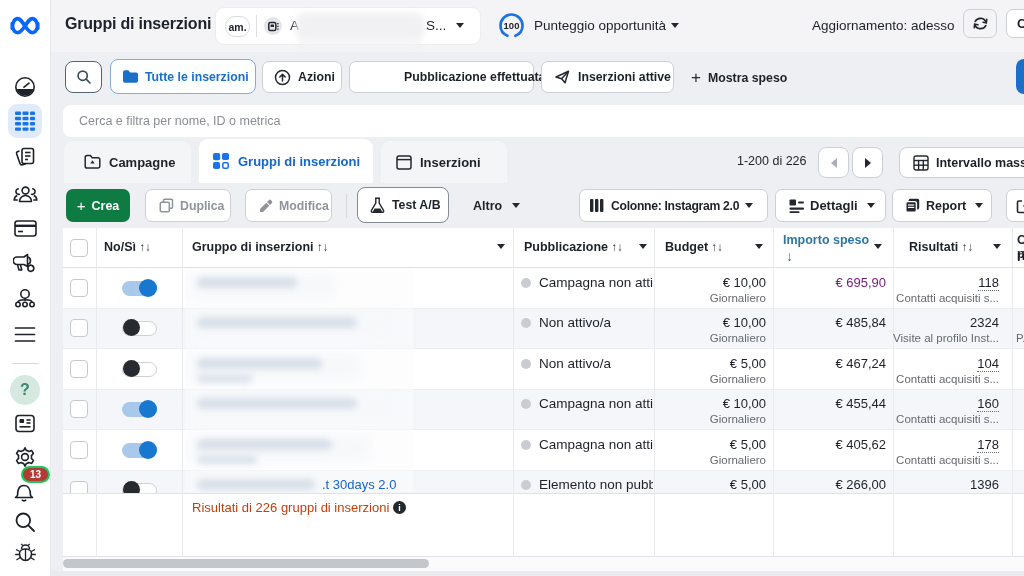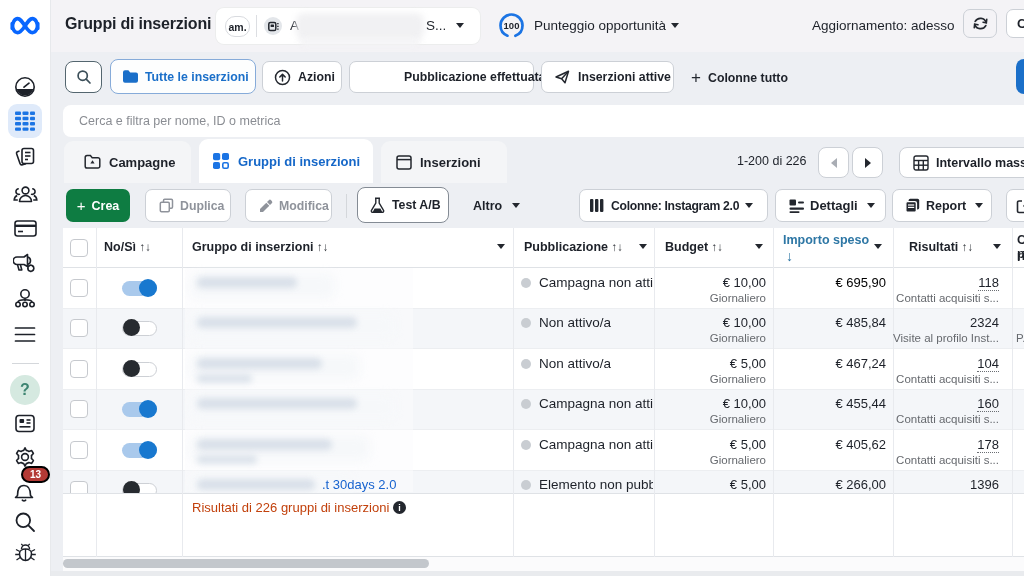--- a/index.html
+++ b/index.html
@@ -119,21 +119,21 @@
     <circle cx="11" cy="11" r="3.4"></circle>
     <path d="M11 1.8 l1.3 2.6 a7 7 0 0 1 2.6 1.1 l2.8-0.9 l1.7 2.9 l-2 2.1 a7 7 0 0 1 0 2.8 l2 2.1 l-1.7 2.9 l-2.8-0.9 a7 7 0 0 1 -2.6 1.1 L11 20.2 l-1.3-2.6 a7 7 0 0 1 -2.6-1.1 l-2.8 0.9 l-1.7-2.9 l2-2.1 a7 7 0 0 1 0-2.8 l-2-2.1 l1.7-2.9 l2.8 0.9 a7 7 0 0 1 2.6-1.1 Z" stroke-linejoin="round"></path>
   </svg>
 </div>
 <div class="abs" style="left:13px;top:481px;">
   <svg width="22" height="21" viewBox="0 0 22 21" fill="none" stroke="#1d2129" stroke-width="1.6">
     <path d="M4.5 14.5 C4.5 8 6 4.5 11 4.5 C16 4.5 17.5 8 17.5 14.5 L19.5 16.5 H2.5 Z" stroke-linejoin="round"></path>
     <path d="M9 18.7 a2.2 2.2 0 0 0 4 0"></path>
   </svg>
 </div>
-<div class="abs" style="left:21px;top:466px;width:29px;height:17px;background:#b43a35;border:2px solid #000000;border-radius:9px;display:flex;align-items:center;justify-content:center;font-size:10px;font-weight:700;color:#fff;">13</div>
+<div class="abs" style="left:21px;top:466px;width:29px;height:17px;background:#b43a35;border:2px solid #22c55e;border-radius:9px;display:flex;align-items:center;justify-content:center;font-size:10px;font-weight:700;color:#fff;">13</div>
 <div class="abs" style="left:14px;top:511px;">
   <svg width="22" height="22" viewBox="0 0 22 22" fill="none" stroke="#1d2129" stroke-width="1.8">
       <circle cx="9.3" cy="9.3" r="6.8"></circle>
       <line x1="14.4" y1="14.4" x2="20" y2="20" stroke-linecap="round"></line>
     </svg>
 </div>
 <div class="abs" style="left:14px;top:542px;">
   <svg width="23" height="21" viewBox="0 0 23 21" fill="none" stroke="#1d2129" stroke-width="1.5">
     <path d="M7.5 7 a4 4 0 0 1 8 0"></path>
     <path d="M5.5 11.5 C5.5 8.8 8 7 11.5 7 C15 7 17.5 8.8 17.5 11.5 C17.5 15.5 15 18.5 11.5 18.5 C8 18.5 5.5 15.5 5.5 11.5 Z"></path>
@@ -208,21 +208,21 @@
   <span style="margin-left:7px;font-size:12.3px;font-weight:700;padding-left:36px;">Pubblicazione effettuata</span>
 </div>
 <div class="btn" style="left:541px;top:61px;width:133px;height:32px;">
   <svg style="margin-left:12px" width="17" height="16" viewBox="0 0 17 16" fill="none" stroke="#23272e" stroke-width="1.5" stroke-linejoin="round">
       <path d="M2 8 L14.5 2.2 L11 13.8 L7.6 9.8 Z"></path>
       <path d="M7.6 9.8 L14.5 2.2"></path>
     </svg>
   <span style="margin-left:7px;font-size:12.3px;font-weight:700;">Inserzioni attive</span>
 </div>
 <div class="abs" style="left:691px;top:68px;font-size:17px;font-weight:400;color:#23272e;">+</div>
-<div class="abs" style="left:708px;top:71px;font-size:12.3px;font-weight:700;">Colonne tutto</div>
+<div class="abs" style="left:708px;top:71px;font-size:12.3px;font-weight:700;">Mostra speso</div>
 <div class="abs" style="left:1016px;top:59px;width:8px;height:35px;background:#1a6fc9;border-radius:8px 0 0 8px;"></div>
 
 <div class="abs" style="left:63px;top:105px;width:961px;height:32px;background:#fff;border-radius:8px 0 0 8px;"></div>
 <div class="abs" style="left:79px;top:114px;font-size:12.5px;color:#8a8d93;">Cerca e filtra per nome, ID o metrica</div>
 
 <div class="abs" style="left:64px;top:141px;width:127px;height:42px;background:#f4f5f7;border-radius:9px 9px 0 0;display:flex;align-items:center;">
   <svg style="margin-left:20px" width="17" height="16" viewBox="0 0 17 16" fill="none" stroke="#23272e" stroke-width="1.5">
       <path d="M1.2 3.4 a1.8 1.8 0 0 1 1.8-1.8 h3.4 l1.8 2.2 h5.8 a1.8 1.8 0 0 1 1.8 1.8 v6.6 a1.8 1.8 0 0 1 -1.8 1.8 H3 a1.8 1.8 0 0 1 -1.8-1.8 Z"></path>
       <path d="M8.5 6.2 L10.6 9.6 H6.4 Z" fill="#23272e" stroke="none"></path>
     </svg>
@@ -372,21 +372,21 @@
 <div class="abs" style="left:63px;top:268px;width:961px;height:41px;overflow:visible;">
 <div class="abs" style="left:7px;top:11px;width:18px;height:18px;border:1.5px solid #c6c9ce;border-radius:4px;background:#fff;"></div>
 <div class="abs" style="left:59px;top:13px;width:35px;height:15px;background:#a9c9ec;border-radius:8px;"></div>
 <div class="abs" style="left:76px;top:11px;width:18px;height:18px;background:#1878cf;border-radius:50%;"></div>
 <div class="abs" style="left:127px;top:5px;width:145px;height:26px;background:#f6f8fa;border-radius:8px;filter:blur(5px);"></div>
 <div class="abs" style="left:134px;top:9px;width:100px;height:11px;background:#d2dae5;border-radius:5px;filter:blur(3px);opacity:0.8;"></div>
 <div class="abs" style="left:458px;top:10px;width:10px;height:10px;border-radius:50%;background:#c9cdd2;"></div>
 <div class="abs" style="left:476px;top:7px;width:114px;font-size:13.5px;color:#1d2129;white-space:nowrap;overflow:hidden;">Campagna non attiva</div>
 <div class="abs" style="left:592px;top:7px;width:111px;text-align:right;font-size:13px;color:#1d2129;">€ 10,00</div>
 <div class="abs" style="left:592px;top:24px;width:111px;text-align:right;font-size:11.5px;color:#66696e;">Giornaliero</div>
-<div class="abs" style="left:711px;top:7px;width:112px;text-align:right;font-size:13px;color:#000000;">€ 695,90</div>
+<div class="abs" style="left:711px;top:7px;width:112px;text-align:right;font-size:13px;color:#701a75;">€ 695,90</div>
 <div class="abs" style="left:817px;top:7px;width:119px;text-align:right;font-size:13px;color:#1d2129;"><span style="border-bottom:1px dotted #6b6e73;">118</span></div>
 <div class="abs" style="left:817px;top:24px;width:119px;text-align:right;font-size:11.5px;color:#66696e;white-space:nowrap;">Contatti acquisiti s...</div>
 </div>
 <div class="abs" style="left:63px;top:308px;width:961px;height:41px;overflow:visible;">
 <div class="abs" style="left:7px;top:11px;width:18px;height:18px;border:1.5px solid #c6c9ce;border-radius:4px;background:#fff;"></div>
 <div class="abs" style="left:59px;top:13px;width:35px;height:15px;background:#fff;border:1px solid #cdd0d5;border-radius:8px;"></div>
 <div class="abs" style="left:60px;top:11px;width:17px;height:17px;background:#272b30;border-radius:50%;"></div>
 <div class="abs" style="left:127px;top:5px;width:205px;height:26px;background:#f6f8fa;border-radius:8px;filter:blur(5px);"></div>
 <div class="abs" style="left:134px;top:9px;width:160px;height:11px;background:#d2dae5;border-radius:5px;filter:blur(3px);opacity:0.8;"></div>
 <div class="abs" style="left:458px;top:10px;width:10px;height:10px;border-radius:50%;background:#c9cdd2;"></div>

